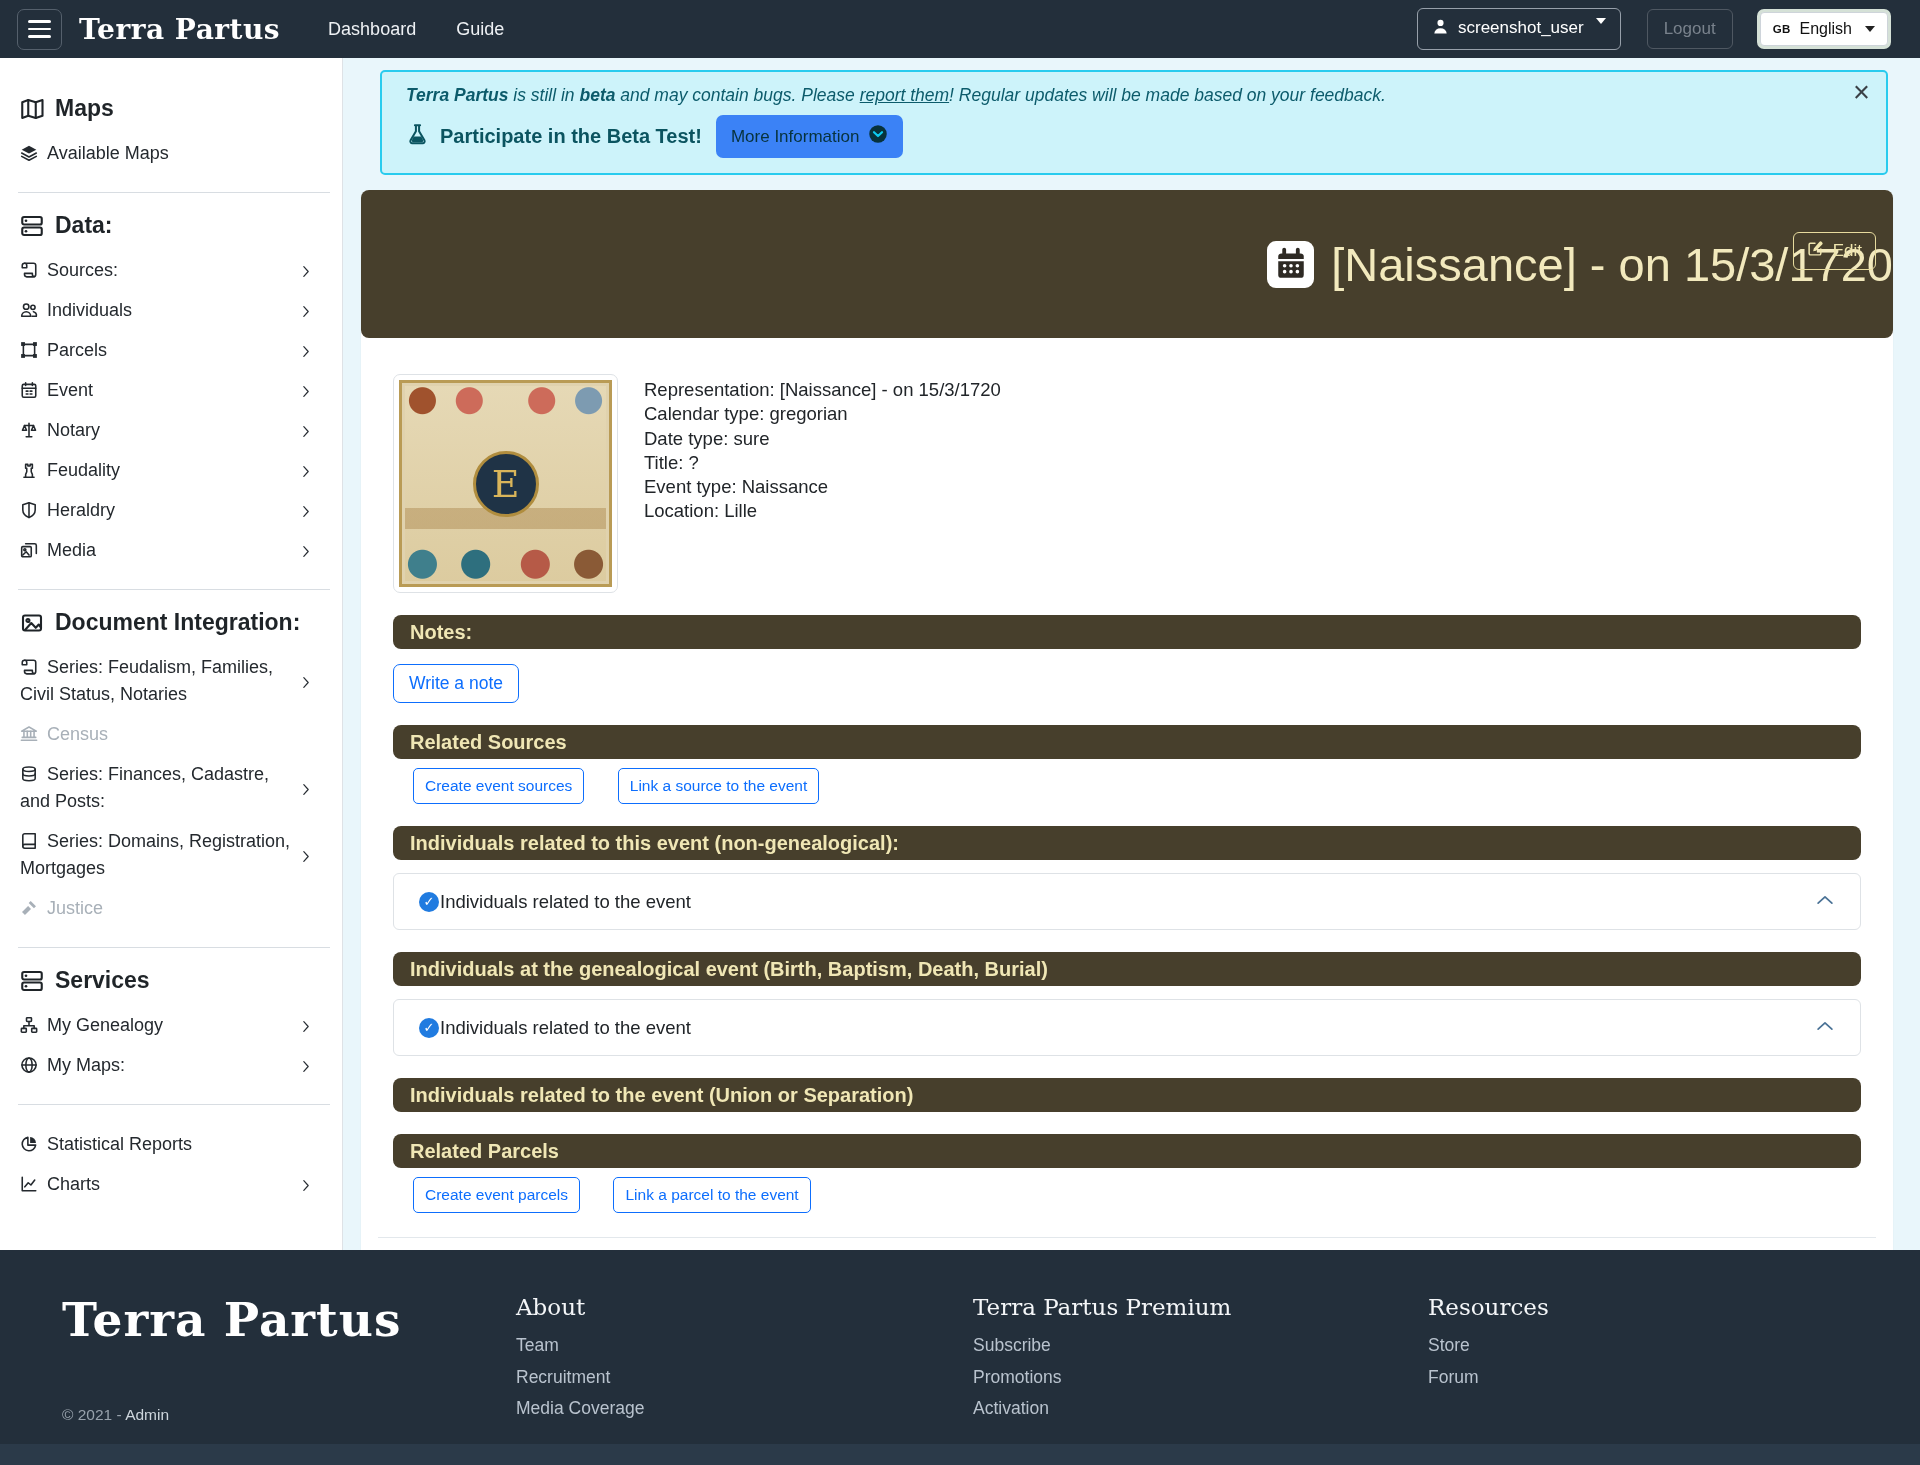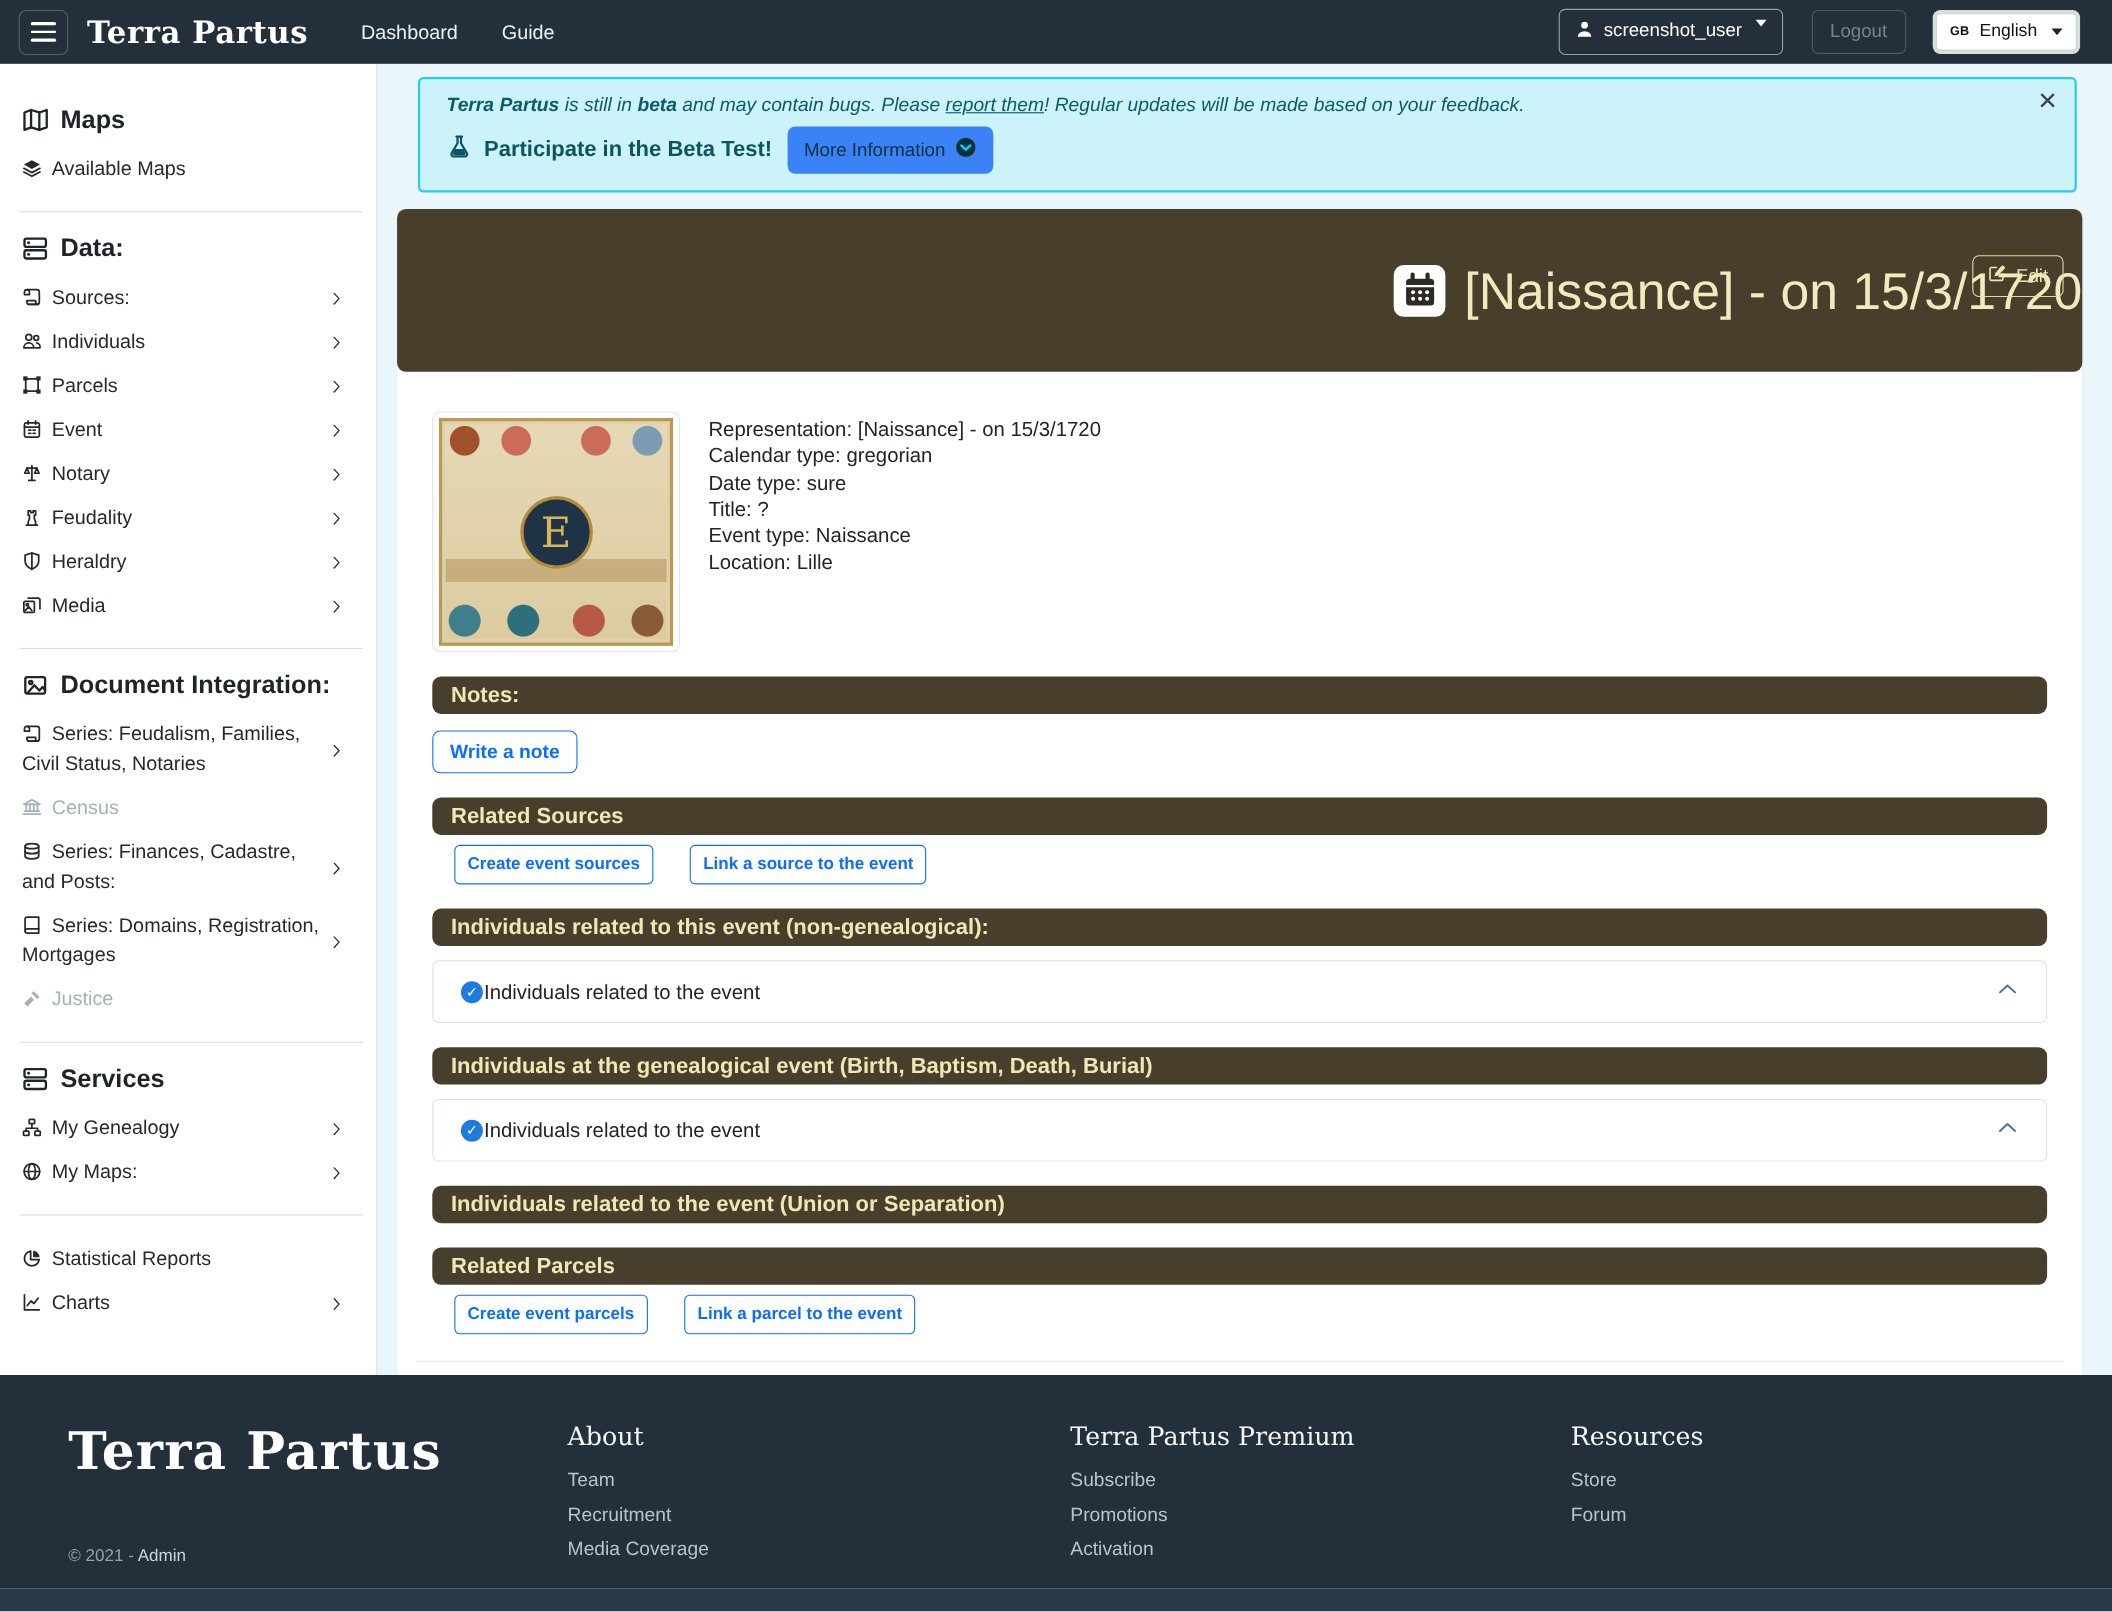--- a/index.html
+++ b/index.html
@@ -65,21 +65,21 @@
       radial-gradient(circle at 11% 89%, #3f7f8c 0 14px, transparent 15px),
       radial-gradient(circle at 36% 89%, #2e6f7e 0 14px, transparent 15px),
       radial-gradient(circle at 64% 89%, #b65a47 0 14px, transparent 15px),
       radial-gradient(circle at 89% 89%, #8a5a36 0 14px, transparent 15px),
       linear-gradient(180deg, transparent 0 62%, rgba(160,120,60,.38) 62% 72%, transparent 72%),
       linear-gradient(#e6d9b6, #dccb9f); }
   .medallion { width:66px; height:66px; border-radius:50%; background:#1f3346; border:3px solid #b08d3e; color:#d9b55a; font-family:"DejaVu Serif", serif; font-size:38px; display:flex; align-items:center; justify-content:center; }
   .details { font-size:18.5px; line-height:24.3px; color:#212529; padding-top:4px; }
 
   .bar { margin-top:22px; background:#473f2c; color:#f0e7b5; border-radius:8px; font-size:20px; font-weight:700; padding:5px 17px; height:34px; line-height:24px; }
-  .btn { display:inline-flex; align-items:center; background:#fff; border:1px solid #0d6efd; color:#0d6efd; cursor:pointer; font-family:inherit;font-weight:bold; }
+  .btn { display:inline-flex; align-items:center; background:#fff; border:1px solid #0d6efd; color:#0d6efd; cursor:pointer; font-family:inherit; }
   .btn-lg { font-size:17.5px; padding:8px 15px; border-radius:7px; margin-top:15px; }
   .btn-sm { font-size:15.5px; padding:8px 11px; border-radius:5px; margin-top:9px; margin-right:9px;margin-left:20px; }
   .acc { margin-top:13px; border:1px solid #dee2e6; border-radius:6px; height:57px; padding:0 25px; display:flex; align-items:center; background:#fff; cursor:pointer; }
   .check { width:20px; height:20px; border-radius:50%; background:#207be0; color:#fff; font-size:13px; display:flex; align-items:center; justify-content:center; flex:none; }
   .acc-label { font-size:18.5px; color:#212529; margin-left:1px; }
   .acc-chev { margin-left:auto; color:#4a7296; }
   .empty-text { font-size:18.5px; margin-top:14px; color:#212529; }
   .card-hr { border:none; border-top:1px solid #e3e8ec; margin:24px -15px 0; }
 
   

